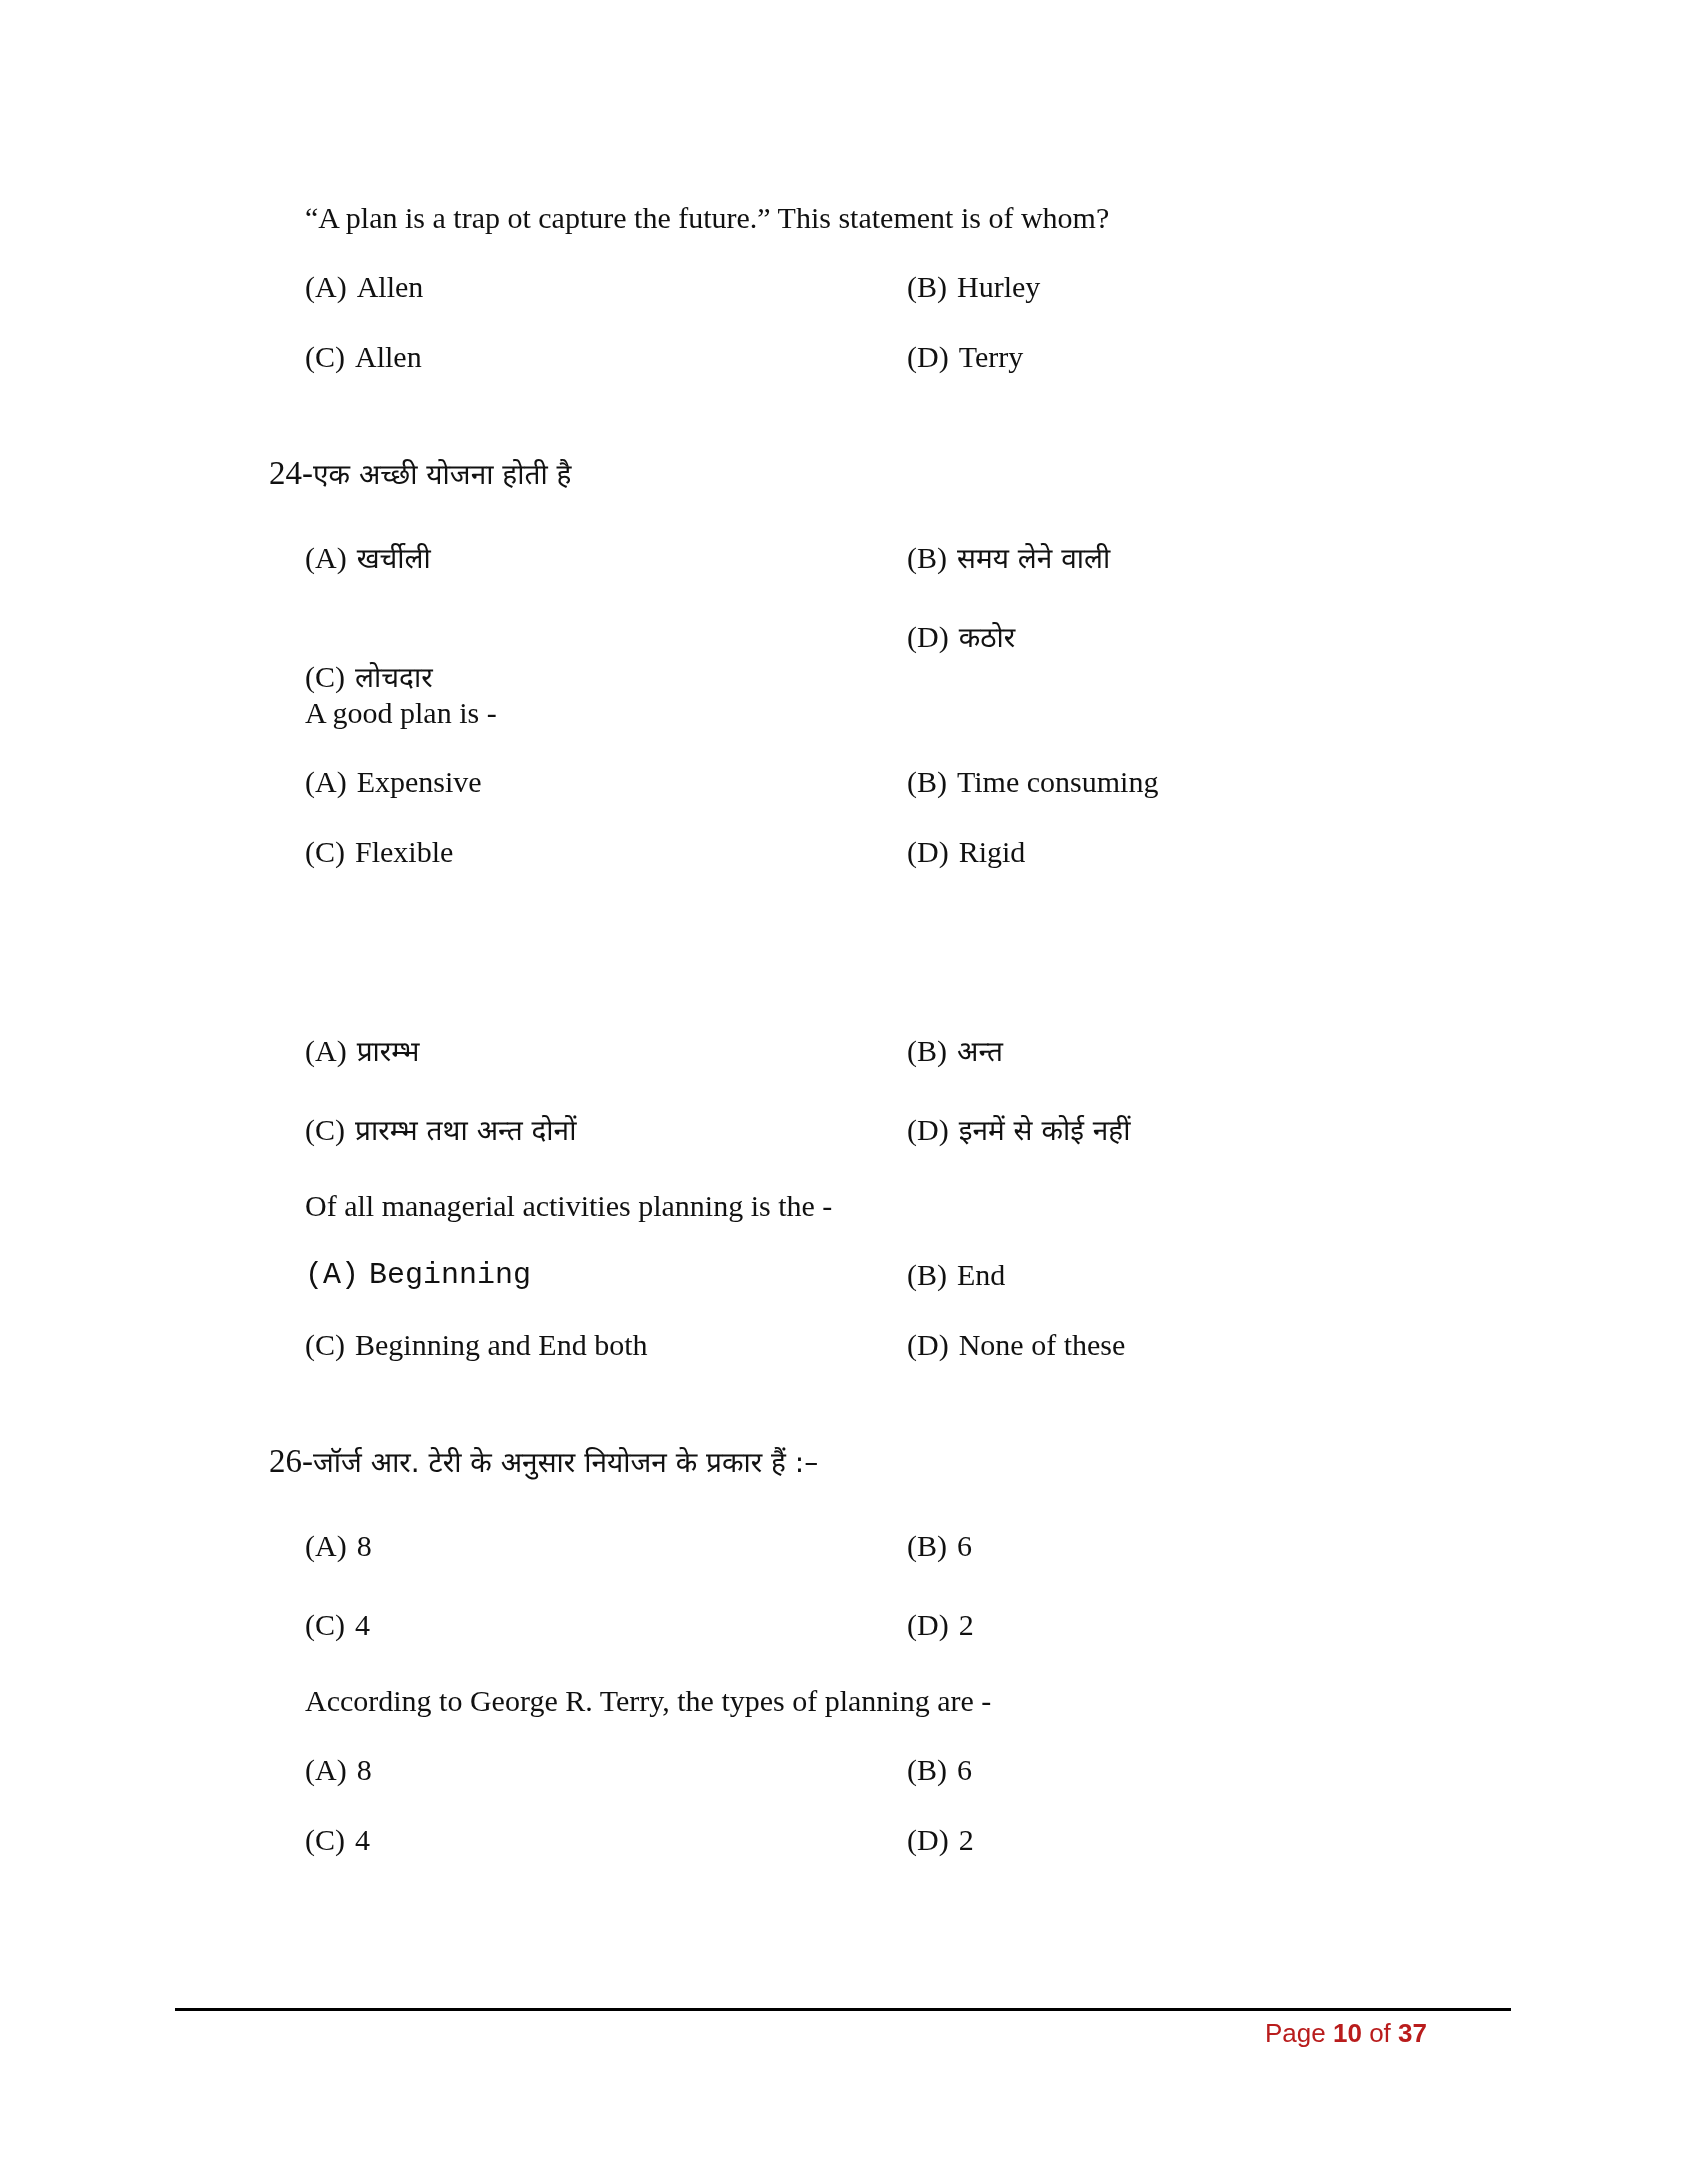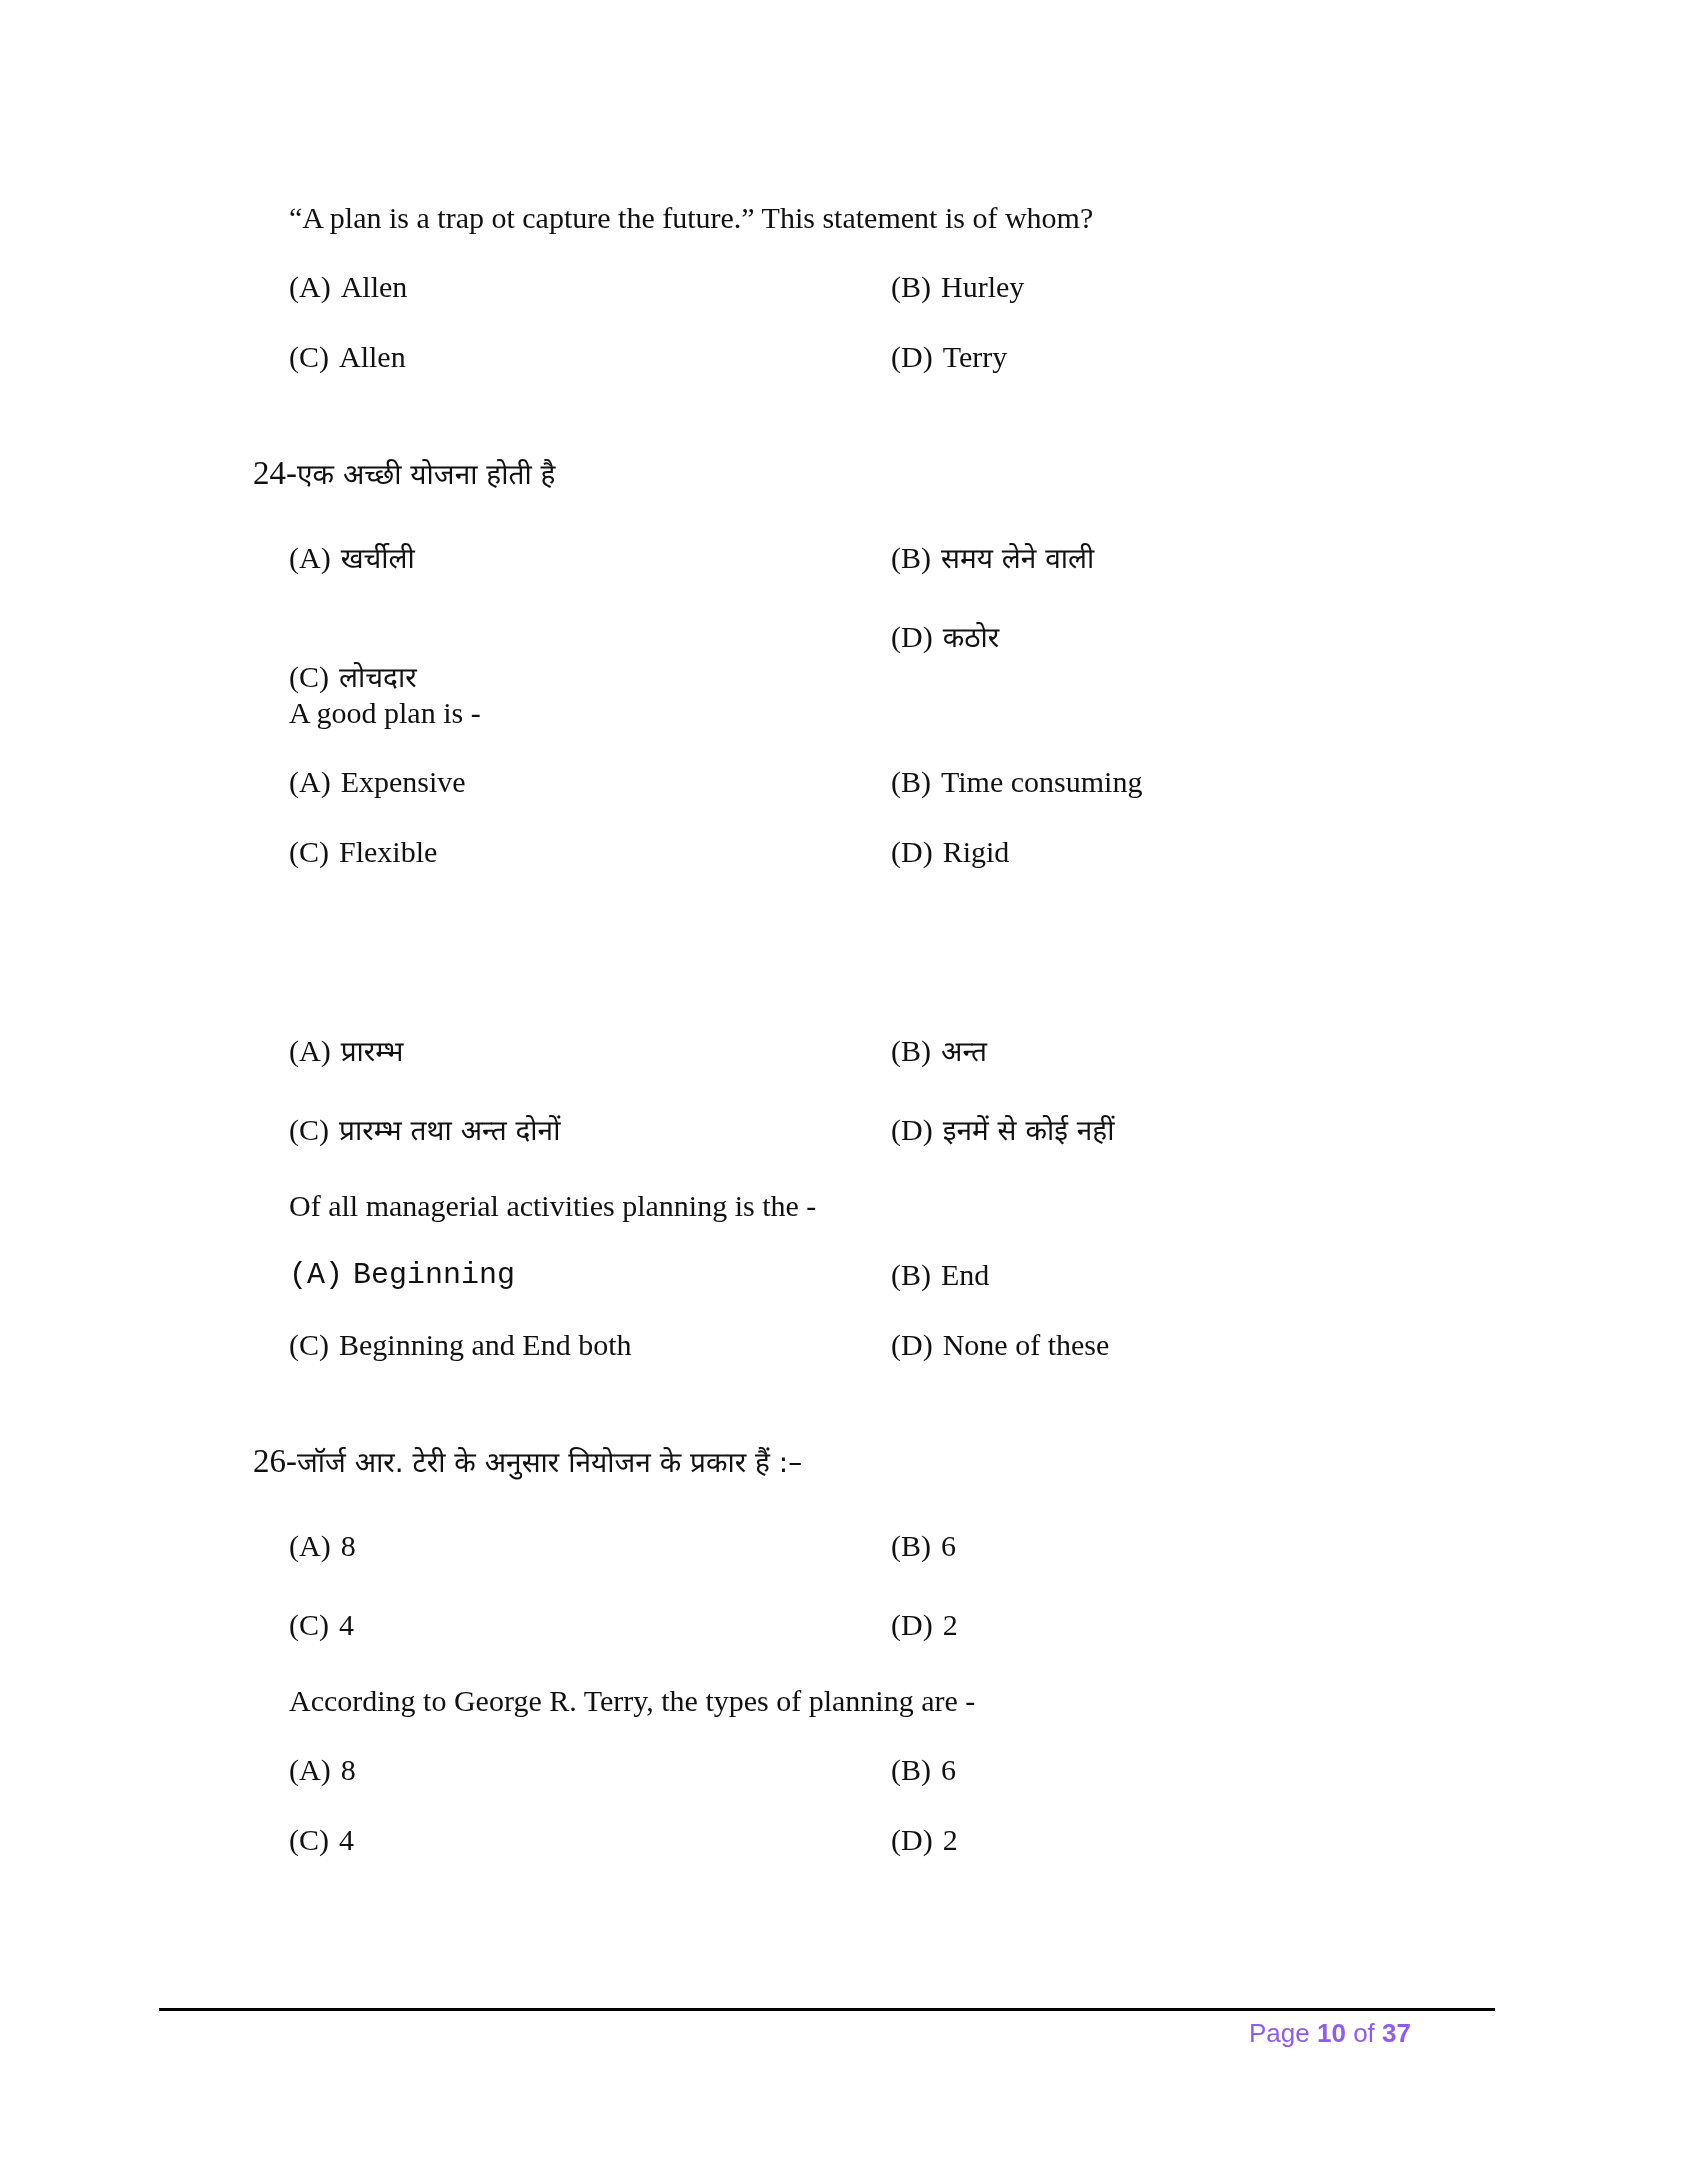--- a/index.html
+++ b/index.html
@@ -10,21 +10,21 @@
     body {
       width: 1683px;
       height: 2178px;
       position: relative;
       overflow: hidden;
       color: #111111;
       font-family: "Liberation Serif", "DejaVu Serif", serif;
     }
     .page {
       position: absolute;
-      left: 0; top: 0;
+      left: 16px; top: 0;
       width: 1609px; height: 2178px;
     }
     .line {
       position: absolute;
       font-size: 30px;
       line-height: 36px;
       white-space: nowrap;
     }
     .qhead {
       font-size: 33px;
@@ -44,21 +44,21 @@
       width: 1336px;
       height: 3px;
       background: #000000;
     }
     .footer-page {
       position: absolute;
       right: 198px;
       top: 2018px;
       font-family: "Liberation Sans", "DejaVu Sans", sans-serif;
       font-size: 26px;
-      color: #8b5cf6;
+      color: #b91c1c;
     }
     .footer-page b { font-weight: bold; }
   </style>
 </head>
 <body>
 
 <div class="page">
 
   <div class="line" style="left:289px; top:200px;">“A plan is a trap ot capture the future.” This statement is of whom?</div>
   <div class="line opt" style="left:289px; top:269px;">

